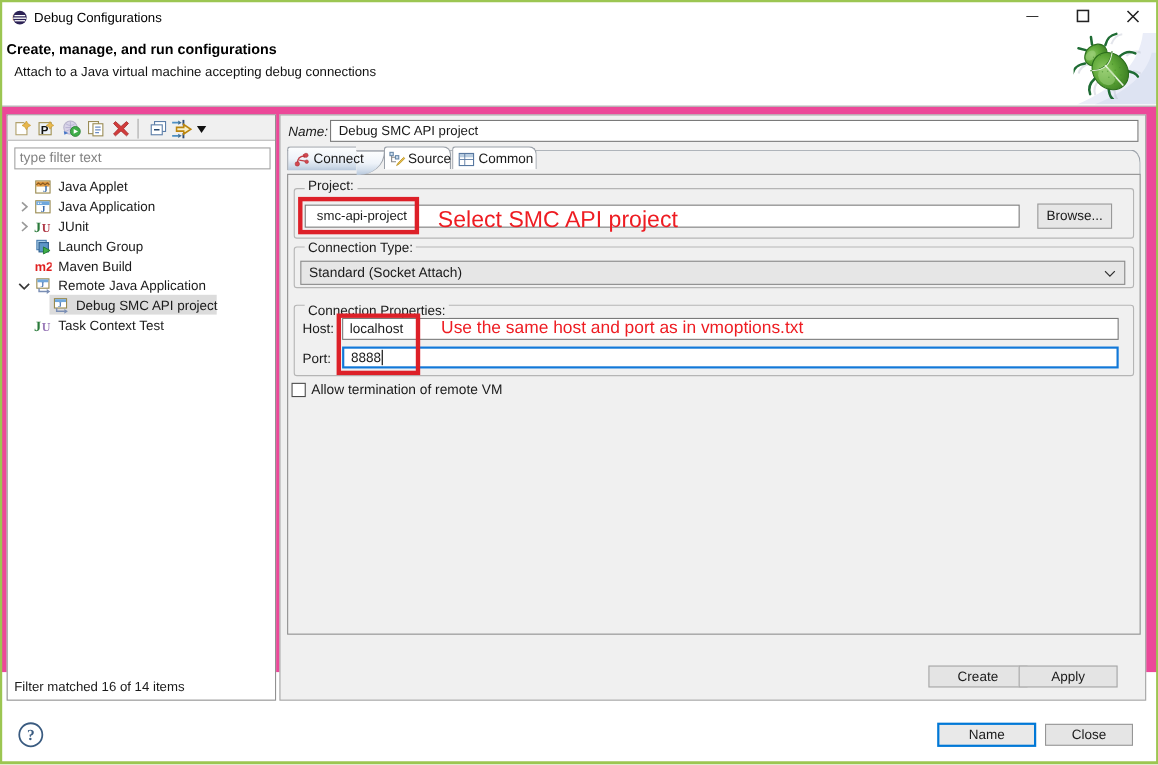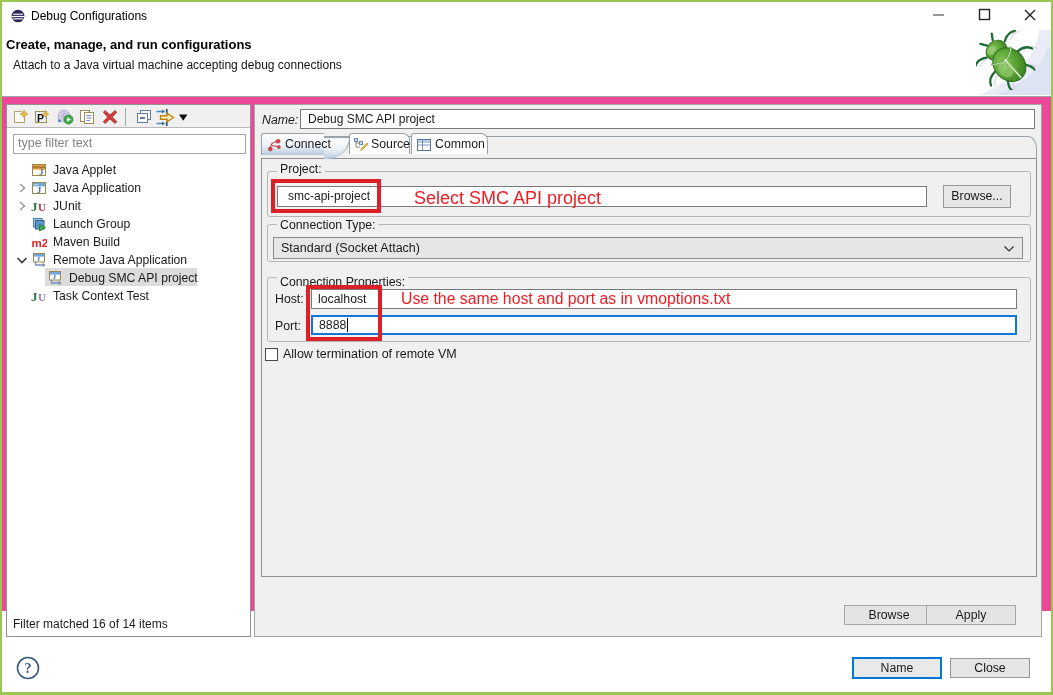--- a/index.html
+++ b/index.html
@@ -323,21 +323,21 @@
         </svg>
         <span class="tt" style="left:23px">Common</span>
       </div>
 
     <div id="tabbody">
 
       <div class="grp" style="top:12px; height:46px;"></div>
       <div class="grplbl" style="left:15px; top:3px;">Project:</div>
       <div class="tinput" style="left:15px; top:27px; width:650px; height:21px; line-height:19px; padding-left:10px; font-size:12px;">smc-api-project</div>
       <div class="redbox" style="left:9px; top:20px; width:110px; height:34px;"></div>
-      <div class="rednote" style="left:152px; top:29px; font-size:18px;">Select SMC API project</div>
+      <div class="rednote" style="left:136px; top:29px; font-size:21px;">Select SMC API project</div>
       <div id="browse">Browse...</div>
 
       <div class="grp" style="top:65px; height:38px;"></div>
       <div class="grplbl" style="left:15px; top:59px;">Connection Type:</div>
       <div id="combo">Standard (Socket Attach)
         <svg style="position:absolute; right:8px; top:8px;" width="10" height="6" viewBox="0 0 10 6">
             <path d="M0.5 0.5 L5 5 L9.5 0.5" fill="none" stroke="#333" stroke-width="1.2"></path>
           </svg>
       </div>
 
@@ -347,21 +347,21 @@
       <div class="tinput" style="left:49px; top:130px; width:706px; height:20px; line-height:18px; padding-left:6px;">localhost</div>
       <div style="position:absolute; left:13px; top:160px; font-size:12.3px;">Port:</div>
       <div class="tinput" style="left:49px; top:156px; width:706px; height:20px; line-height:16px; padding-left:6px; border:2px solid #1278d8;">8888<span style="border-left:1px solid #000; margin-left:1px;"></span></div>
       <div class="redbox" style="left:44px; top:126px; width:76px; height:56px;"></div>
       <div class="rednote" style="left:139px; top:131px; font-size:15.8px;">Use the same host and port as in vmoptions.txt</div>
 
       <div id="chkbox"></div>
       <div id="chklbl">Allow termination of remote VM</div>
     </div>
 
-    <div class="btn" style="left:589px; top:500px; width:90px; height:20px; line-height:18px;">Browse</div>
+    <div class="btn" style="left:589px; top:500px; width:90px; height:20px; line-height:18px;">Create</div>
     <div class="btn" style="left:671px; top:500px; width:90px; height:20px; line-height:18px;">Apply</div>
   </div>
 
   <svg class="abs" style="left:16px; top:656px;" width="24" height="24" viewBox="0 0 24 24">
     <circle cx="12" cy="12" r="10.5" fill="none" stroke="#3a5b80" stroke-width="1.6"></circle>
     <text x="12" y="17" font-size="14" font-family="Liberation Serif, serif" fill="#3a5b80" text-anchor="middle" font-weight="bold">?</text>
   </svg>
   <div id="debugbtn">Name</div>
   <div id="closebtn">Close</div>
 

